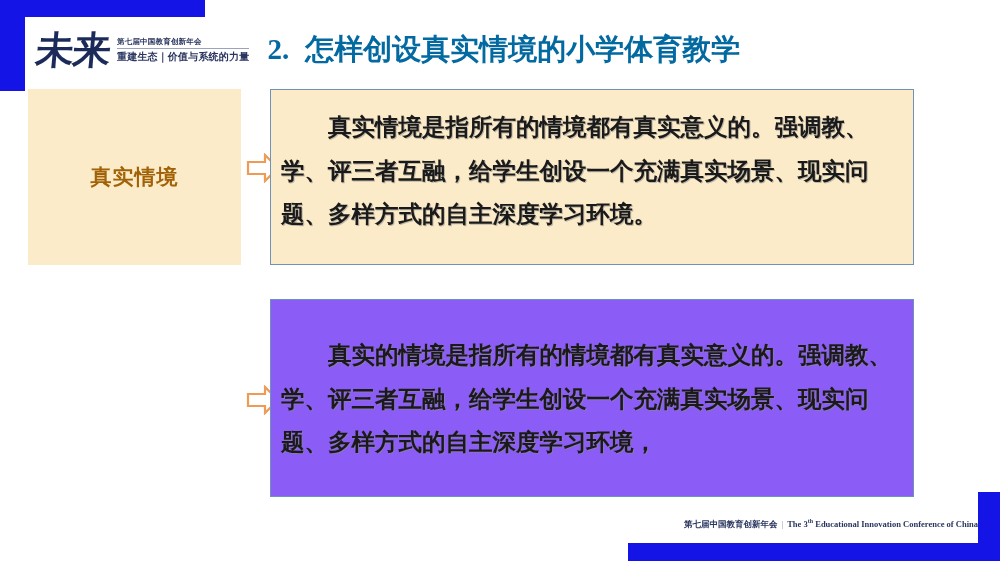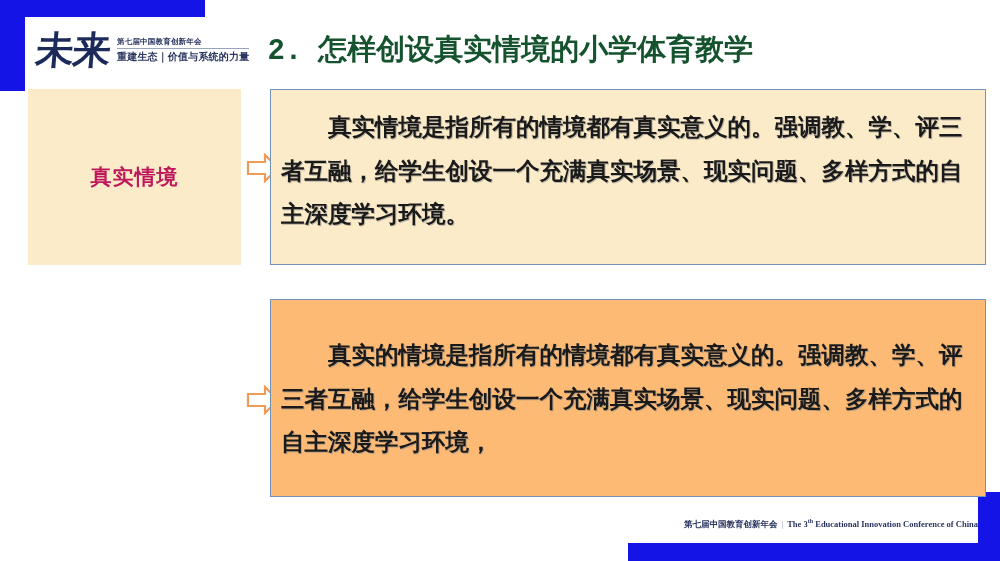--- a/index.html
+++ b/index.html
@@ -65,23 +65,23 @@
     height: 1px;
     background: #9aa3bd;
     margin: 1px 0;
   }
   .logo-line-2 { font-size: 10px; font-weight: bold; white-space: nowrap; letter-spacing: 0.2px; }
 
   #slide-title {
     margin-left: 18px;
     font-size: 29px;
     font-weight: bold;
-    color: #14532d;
+    color: #0369a1;
     white-space: nowrap;
-    font-family: Liberation Mono, monospace;
+    font-family: Liberation Serif, serif;
   }
   #title-number { margin-right: 16px; }
 
   
   .row { position: absolute; left: 0; width: 1000px; }
   #row-1 { top: 89px;  height: 176px; }
   #row-2 { top: 299px; height: 198px; }
 
   .label-box {
     position: absolute;
@@ -91,21 +91,21 @@
     height: 100%;
     display: flex;
     flex-direction: column;
     align-items: center;
     justify-content: center;
     box-sizing: border-box;
   }
   #label-box-1 { background: #fcebc8; }
   #label-box-2 { background: #e2efd9; }
   .label-text {
-    color: #be185d;
+    color: #a16207;
     font-size: 21px;
     font-weight: bold;
     line-height: 1.5;
     text-align: center;
     letter-spacing: 1px;
     font-family: "Liberation Sans", "DejaVu Sans", sans-serif;
   }
 
   .arrow-icon {
     position: absolute;
@@ -113,29 +113,29 @@
     width: 34px;
     height: 30px;
   }
   #arrow-1 { top: 64px; }
   #arrow-2 { top: 86px; }
 
   .text-box {
     position: absolute;
     left: 270px;
     top: 0;
-    width: 716px;
+    width: 644px;
     height: 100%;
     border: 1.5px solid #6f92ba;
     box-sizing: border-box;
     padding: 16px 6px 10px 10px;
     overflow: visible;
   }
   #text-box-1 { background: #fcebc8; }
-  #text-box-2 { background: #fdba74; padding-top: 34px; }
+  #text-box-2 { background: #8b5cf6; padding-top: 34px; }
 
   .body-text {
     font-size: 23.5px;
     font-weight: bold;
     color: #1a1a1a;
     line-height: 1.86;
     text-indent: 2em;
     letter-spacing: 0px;
     font-family: "Liberation Sans", "DejaVu Sans", sans-serif;
     text-shadow: 1px 1px 0 rgba(140,140,140,0.55);

